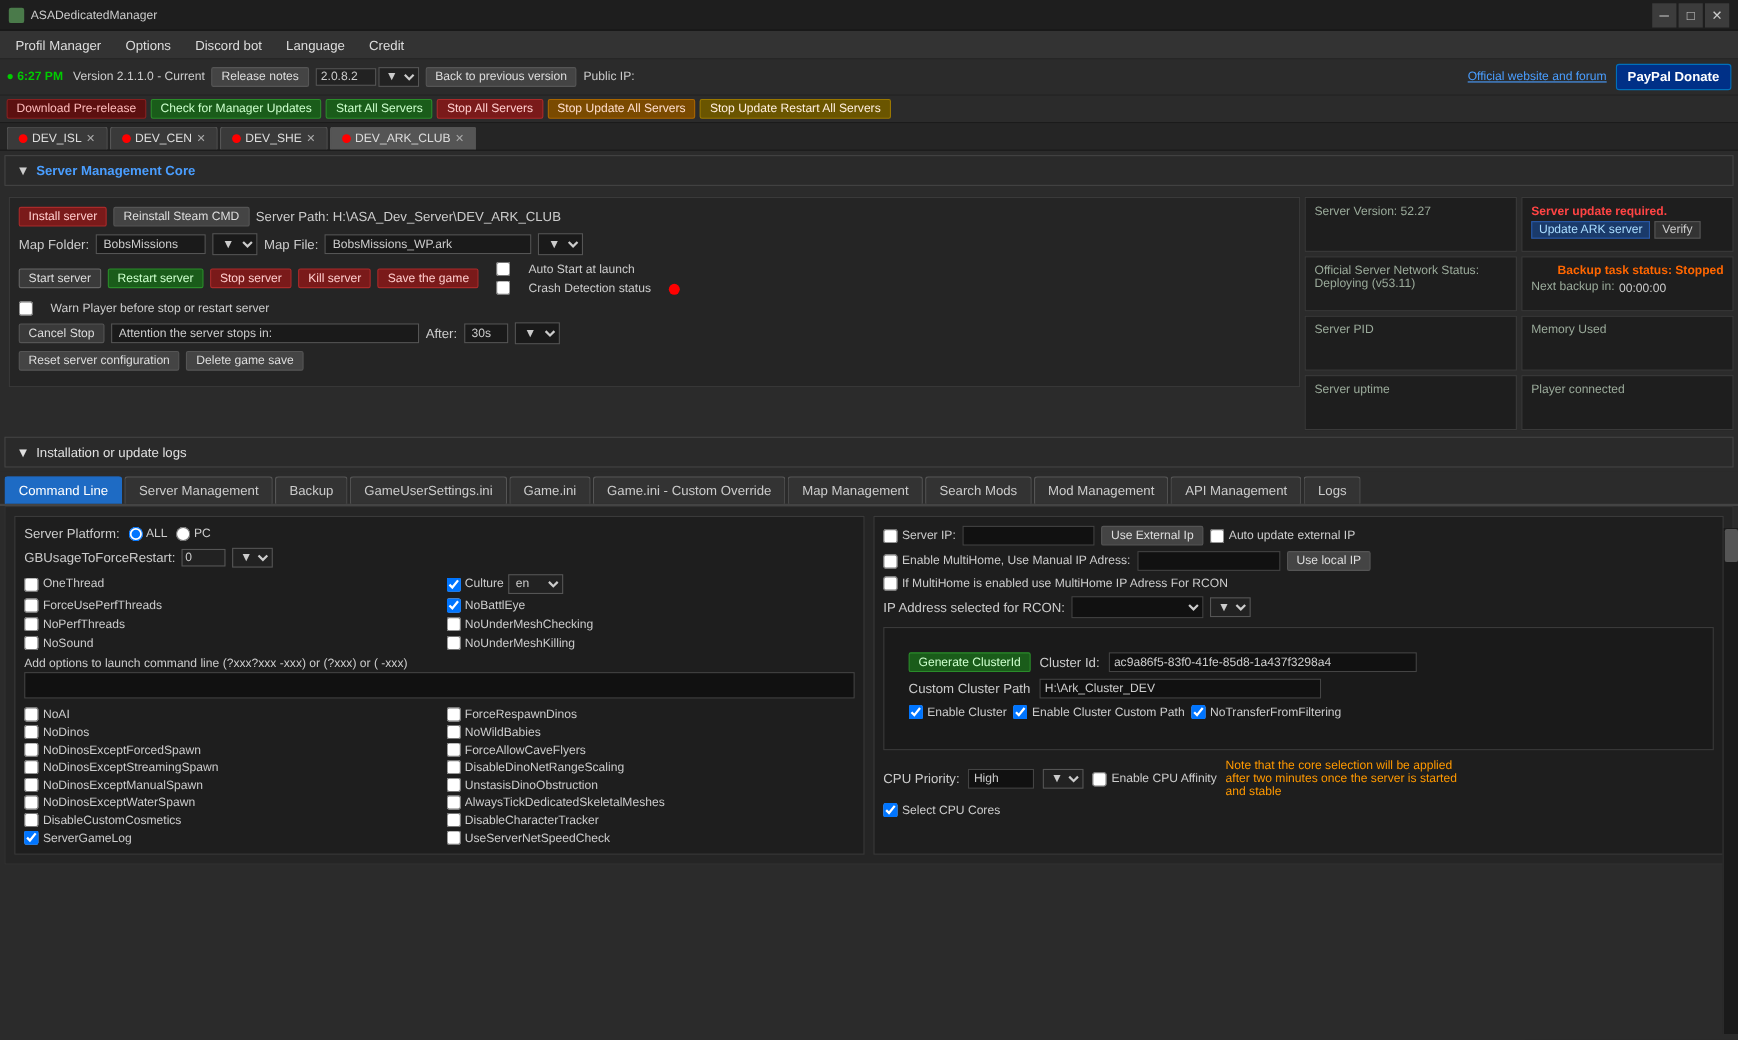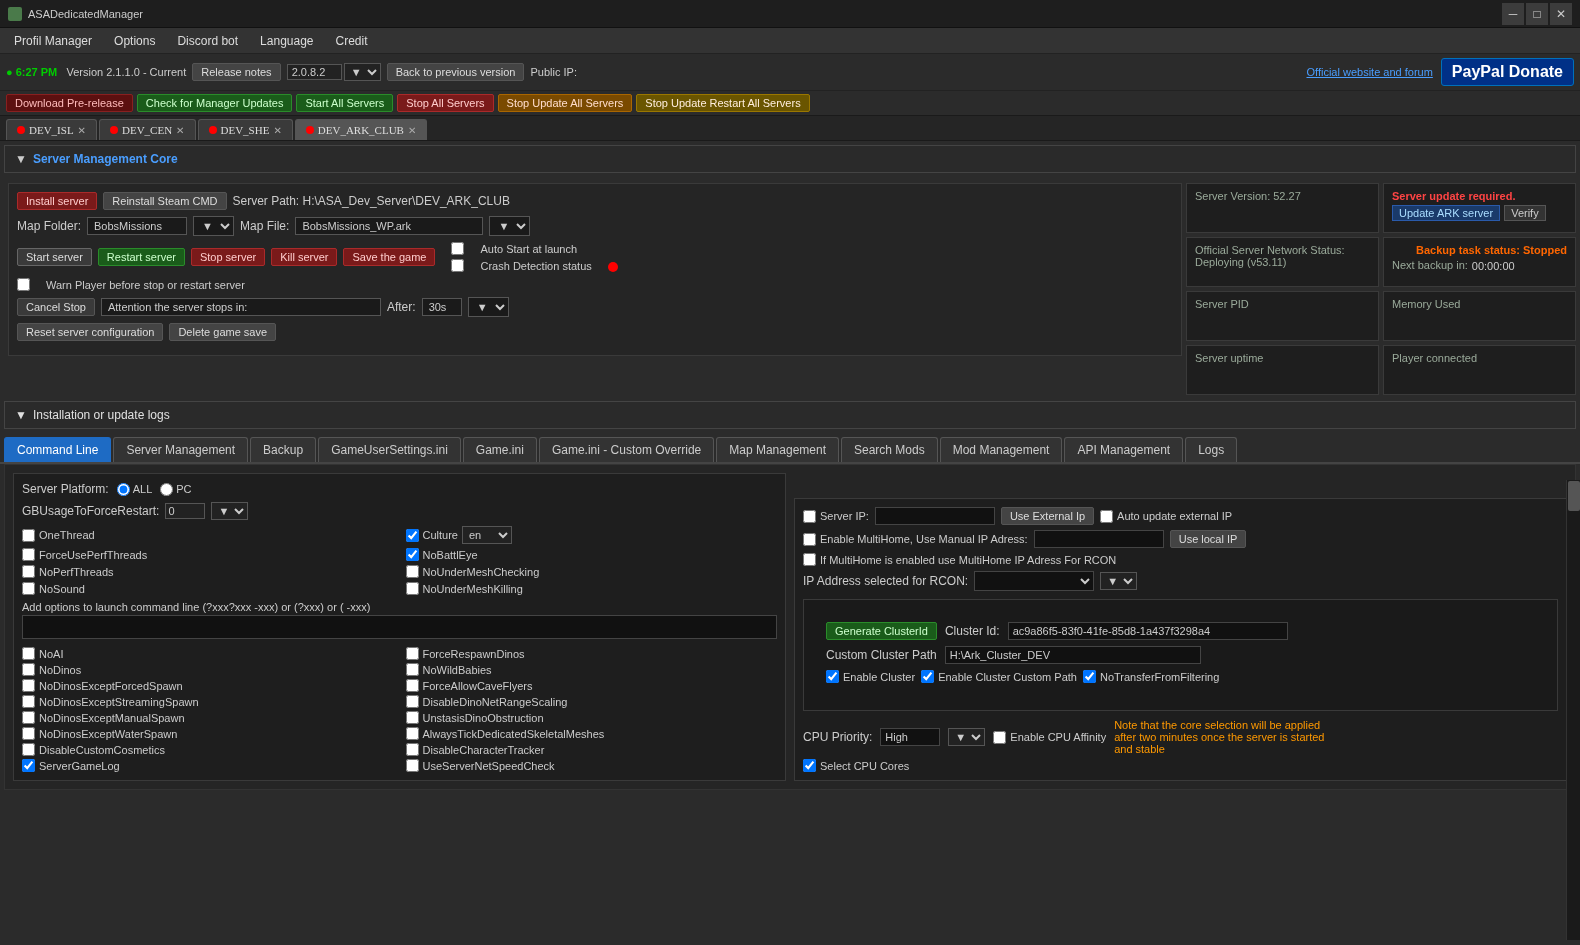--- a/index.html
+++ b/index.html
@@ -137,21 +137,21 @@
       text-decoration: underline;
       font-size: 11px;
       cursor: pointer;
       text-align: center;
     }
     .paypal-btn {
       background: #003087;
       color: #fff;
       border: 1px solid #0070ba;
       padding: 4px 10px;
-      font-size: 16px;
+      font-size: 12px;
       font-weight: bold;
       border-radius: 3px;
       cursor: pointer;
     }
 
     .btn-row2 {
       background: #2b2b2b;
       padding: 3px 6px;
       display: flex;
       align-items: center;
@@ -159,21 +159,20 @@
       border-bottom: 1px solid #1a1a1a;
     }
 
     .tabs-row {
       background: #252525;
       display: flex;
       align-items: flex-start;
       padding: 3px 6px 0;
       gap: 0;
       border-bottom: 1px solid #1a1a1a;
-      font-family: Liberation Serif, serif;
     }
     .server-tab {
       background: #3a3a3a;
       border: 1px solid #555;
       border-bottom: none;
       color: #ddd;
       padding: 4px 10px;
       cursor: pointer;
       font-size: 11px;
       display: flex;
@@ -304,21 +303,20 @@
     .tab-content {
       background: #252525;
       border: 1px solid #333;
       margin: 0 4px;
       padding: 8px;
     }
 
     .cmd-layout {
       display: flex;
       gap: 8px;
-      align-items: flex-end;
     }
     .cmd-left {
       flex: 1;
       background: #1e1e1e;
       border: 1px solid #3a3a3a;
       padding: 8px;
     }
     .cmd-right {
       flex: 1;
       background: #1e1e1e;

